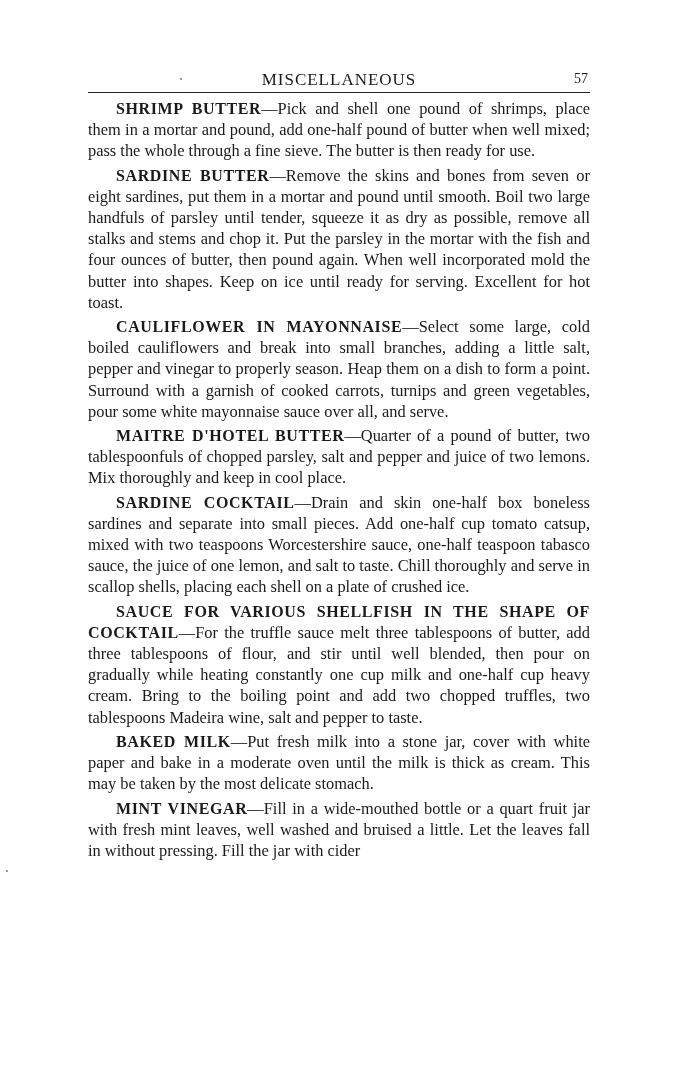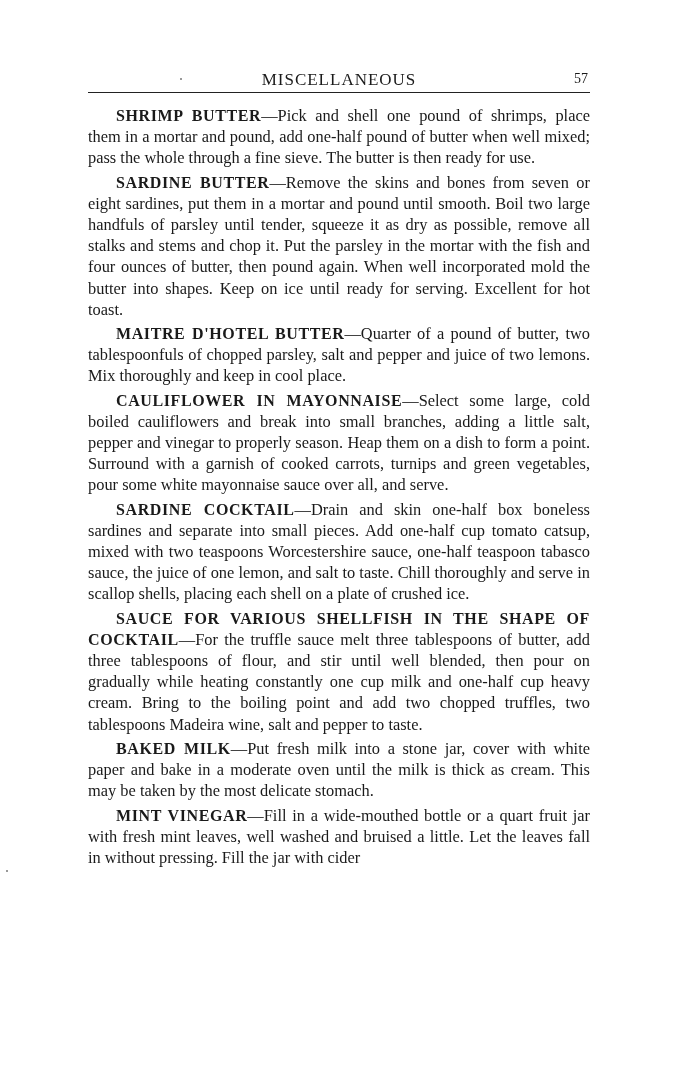--- a/index.html
+++ b/index.html
@@ -4,40 +4,40 @@
 <style>
   html, body { margin: 0; padding: 0; background: #ffffff; }
   body { width: 700px; height: 1066px; position: relative; overflow: hidden;
          font-family: "Liberation Serif", "DejaVu Serif", serif; color: #1a1a1a; }
   .page { position: absolute; left: 88px; top: 68px; width: 502px; }
   .running-head { position: relative; height: 24px; border-bottom: 1.5px solid #222; }
   .running-title { position: absolute; left: 0; right: 0; top: 2px; text-align: center;
                    font-size: 17px; letter-spacing: 1px; }
   .page-number { position: absolute; right: 2px; top: 3px; font-size: 14px; }
   .speck { position: absolute; left: 92px; top: 10px; width: 2px; height: 2px; background:#777; border-radius:1px; }
-  .body { margin-top: 12px; }
+  .body { margin-top: 5px; }
   .recipe { font-size: 16.4px; line-height: 21.2px; text-align: justify; text-indent: 28px;
             margin: 0 0 3px 0; hyphens: manual; }
   .recipe .title { font-weight: bold; letter-spacing: 0.6px; font-size: 16px; }
   .margin-speck { position: absolute; left: 6px; top: 870px; width: 2px; height: 2px; background:#999; }
 </style>
 </head>
 <body>
 
 <div class="page">
   <div class="running-head">
     <span class="speck"></span>
     <span class="running-title">MISCELLANEOUS</span>
     <span class="page-number">57</span>
   </div>
 
   <div class="body">
     <p class="recipe"><span class="title">SHRIMP BUTTER</span><span>—Pick and shell one pound of shrimps, place them in a mortar and pound, add one-half pound of butter when well mixed; pass the whole through a fine sieve.  The butter is then ready for use.</span></p>
     <p class="recipe"><span class="title">SARDINE BUTTER</span><span>—Remove the skins and bones from seven or eight sardines, put them in a mortar and pound until smooth.  Boil two large handfuls of parsley until tender, squeeze it as dry as possible, remove all stalks and stems and chop it. Put the parsley in the mortar with the fish and four ounces of butter, then pound again.  When well incorporated mold the butter into shapes.  Keep on ice until ready for serving.  Excel­lent for hot toast.</span></p>
+    <p class="recipe"><span class="title">CAULIFLOWER IN MAYONNAISE</span><span>—Select some large, cold boiled cauliflowers and break into small branches, adding a little salt, pepper and vinegar to properly season.  Heap them on a dish to form a point.  Surround with a garnish of cooked carrots, turnips and green vegetables, pour some white mayon­naise sauce over all, and serve.</span></p>
     <p class="recipe"><span class="title">MAITRE D'HOTEL BUTTER</span><span>—Quarter of a pound of but­ter, two tablespoonfuls of chopped parsley, salt and pepper and juice of two lemons.  Mix thoroughly and keep in cool place.</span></p>
-    <p class="recipe"><span class="title">CAULIFLOWER IN MAYONNAISE</span><span>—Select some large, cold boiled cauliflowers and break into small branches, adding a little salt, pepper and vinegar to properly season.  Heap them on a dish to form a point.  Surround with a garnish of cooked carrots, turnips and green vegetables, pour some white mayon­naise sauce over all, and serve.</span></p>
     <p class="recipe"><span class="title">SARDINE COCKTAIL</span><span>—Drain and skin one-half box bone­less sardines and separate into small pieces.  Add one-half cup tomato catsup, mixed with two teaspoons Worcestershire sauce, one-half teaspoon tabasco sauce, the juice of one lemon, and salt to taste.  Chill thoroughly and serve in scallop shells, placing each shell on a plate of crushed ice.</span></p>
     <p class="recipe"><span class="title">SAUCE FOR VARIOUS SHELLFISH IN THE SHAPE OF COCKTAIL</span><span>—For the truffle sauce melt three tablespoons of butter, add three tablespoons of flour, and stir until well blended, then pour on gradually while heating constantly one cup milk and one-half cup heavy cream.  Bring to the boiling point and add two chopped truffles, two tablespoons Madeira wine, salt and pepper to taste.</span></p>
     <p class="recipe"><span class="title">BAKED MILK</span><span>—Put fresh milk into a stone jar, cover with white paper and bake in a moderate oven until the milk is thick as cream.  This may be taken by the most delicate stomach.</span></p>
     <p class="recipe"><span class="title">MINT VINEGAR</span><span>—Fill in a wide-mouthed bottle or a quart fruit jar with fresh mint leaves, well washed and bruised a little. Let the leaves fall in without pressing.  Fill the jar with cider</span></p>
   </div>
 </div>
 <span class="margin-speck"></span>
 
 </body></html>

